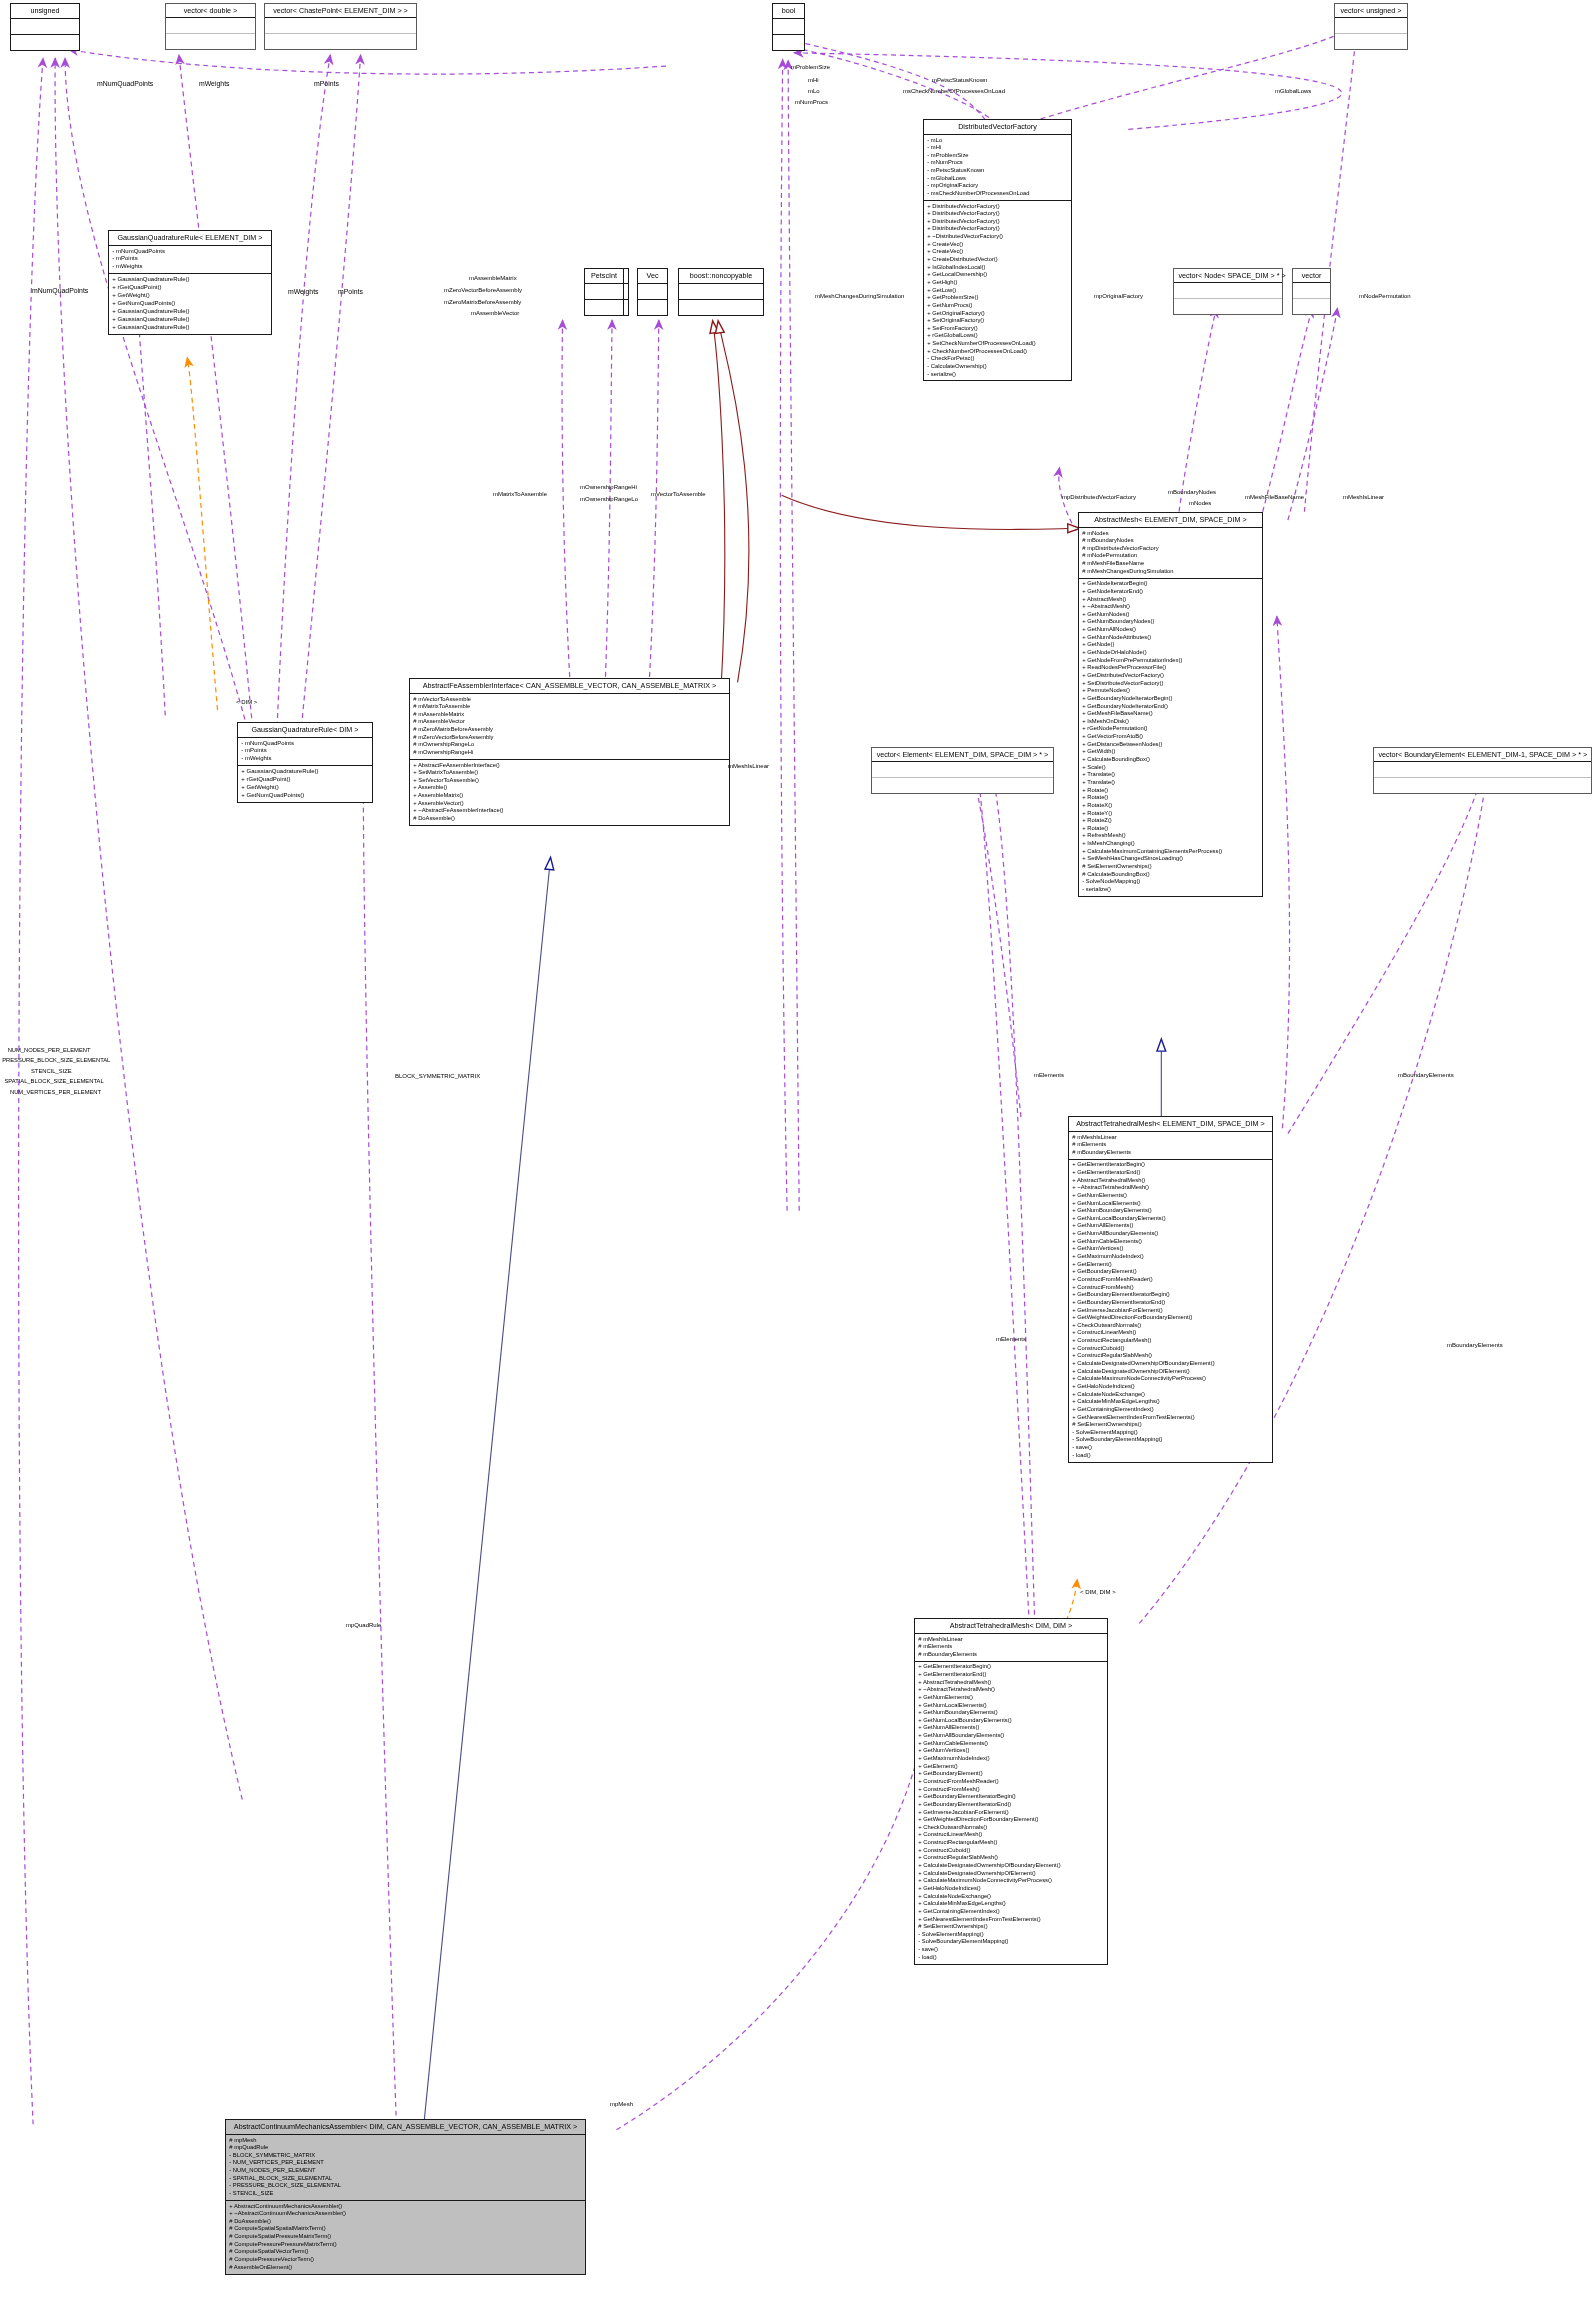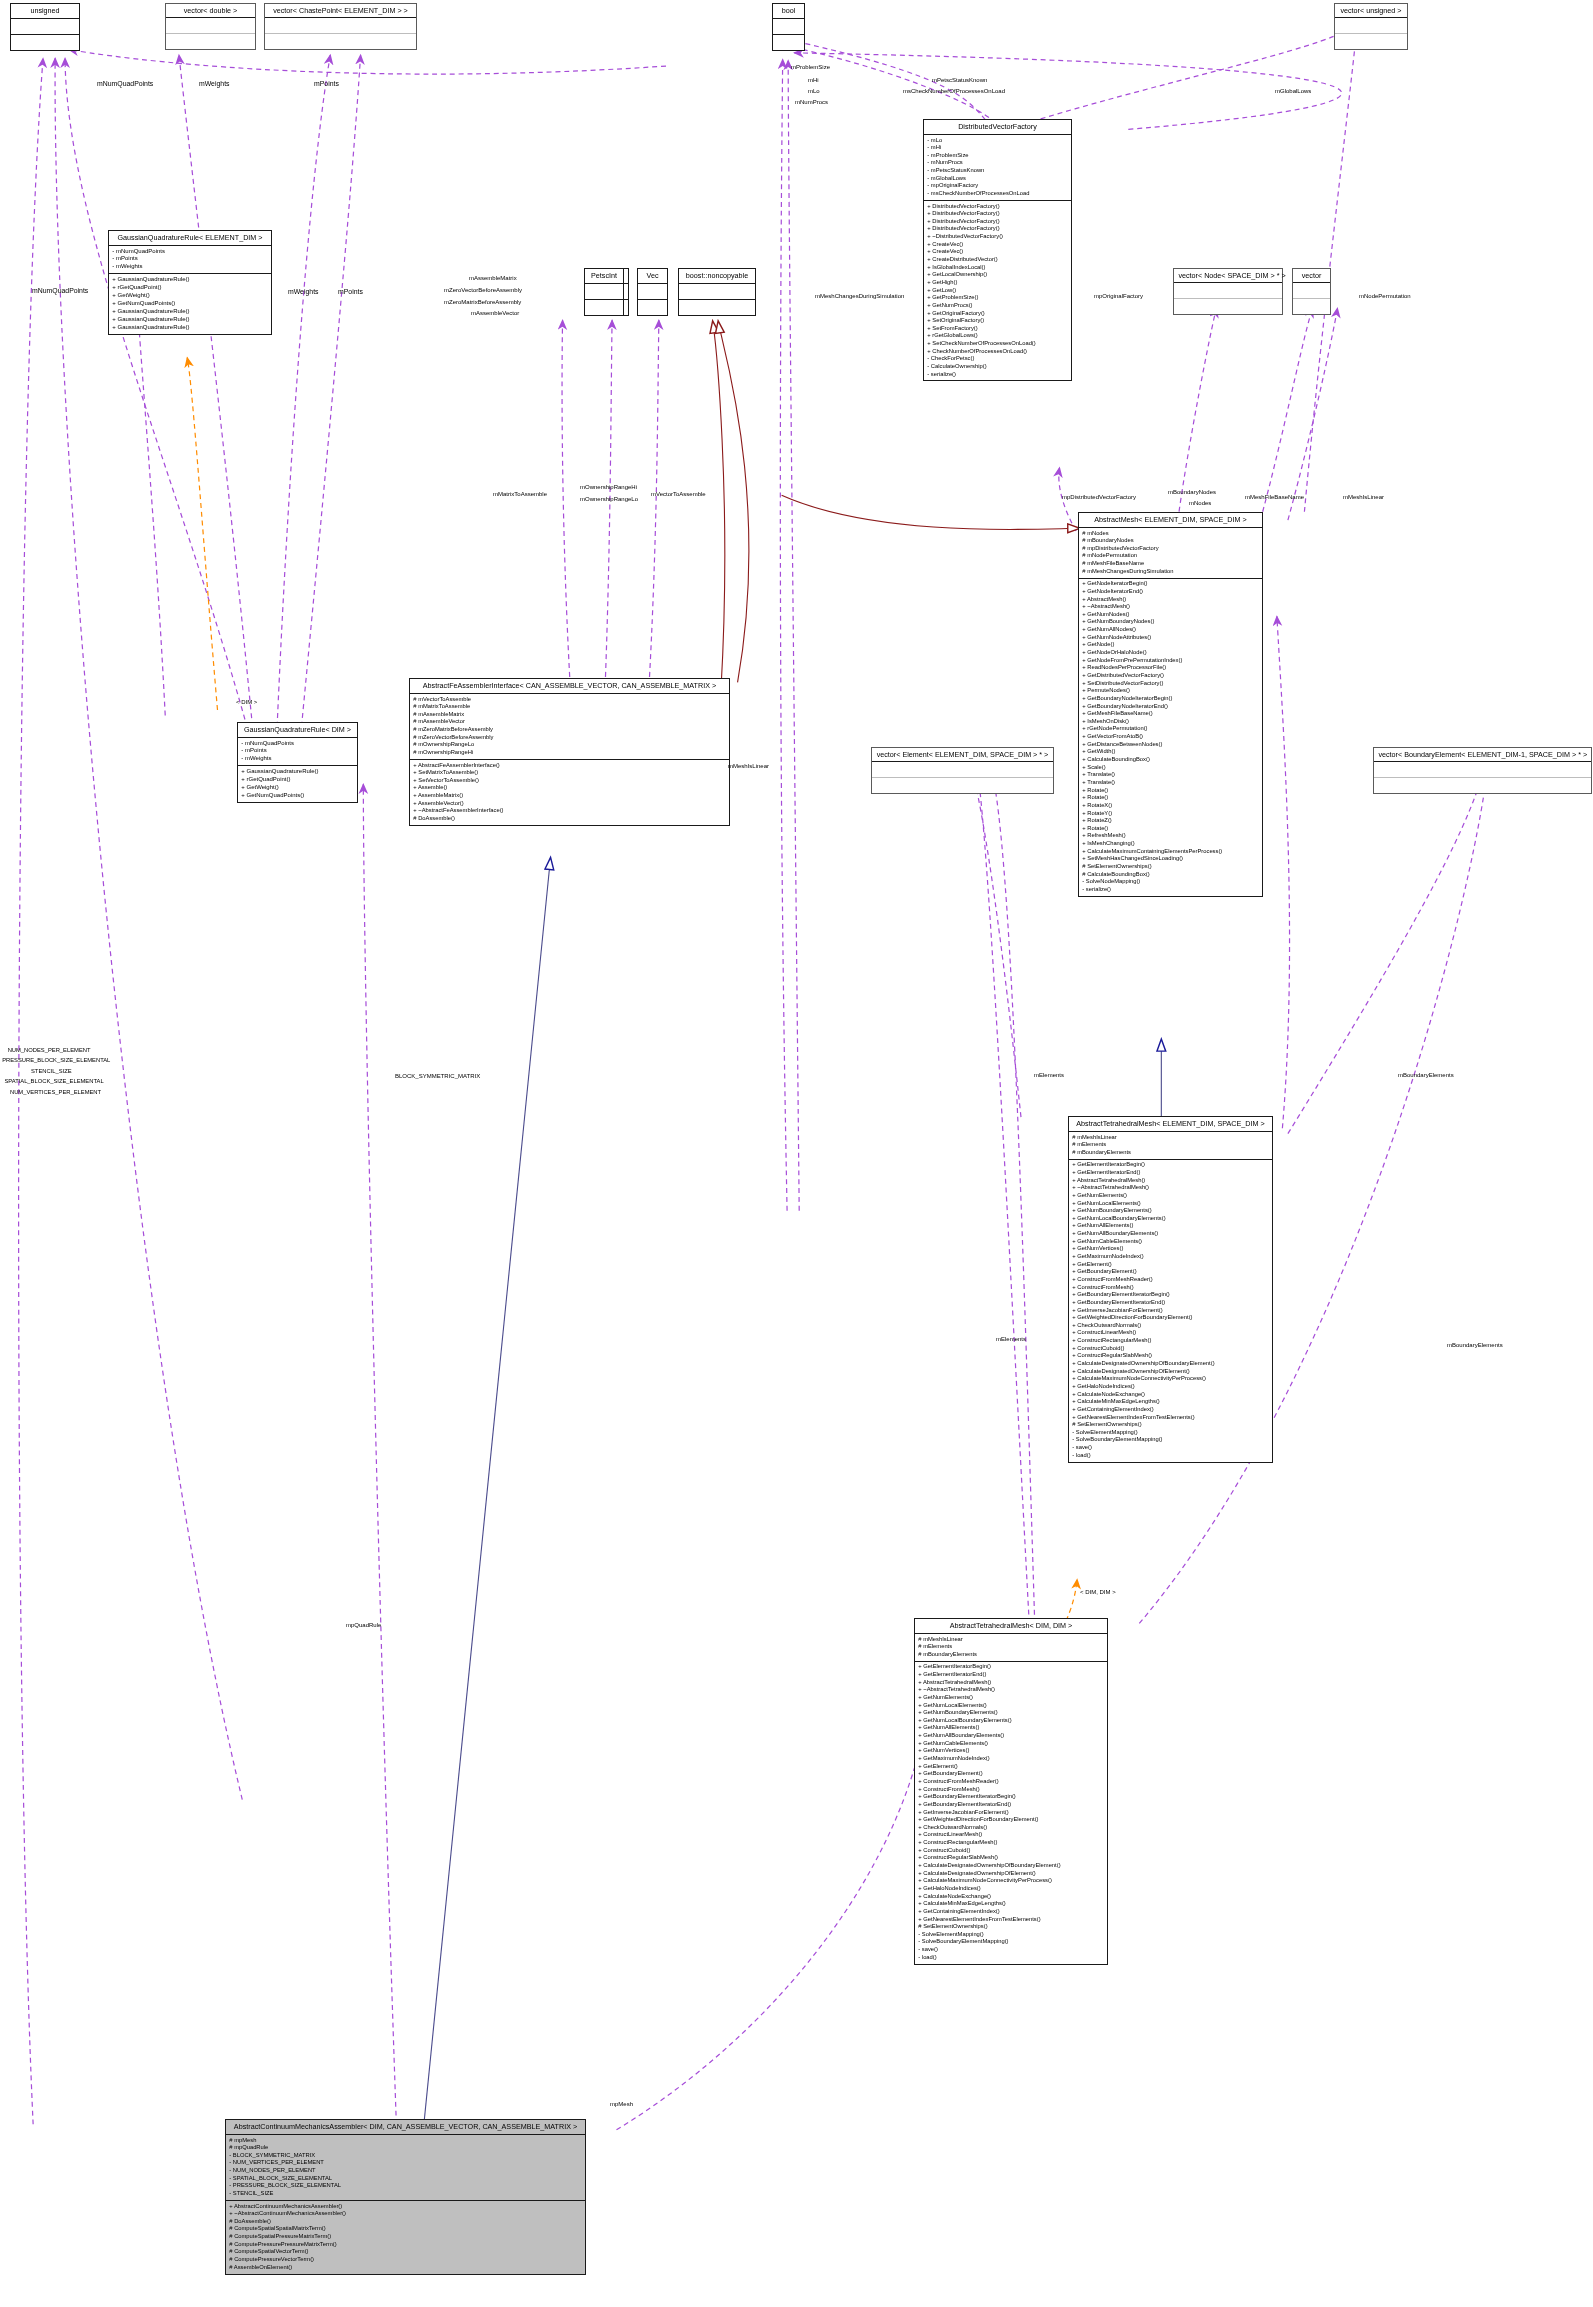--- a/index.html
+++ b/index.html
@@ -179,21 +179,21 @@
     <div class="sec"></div>
     <div class="sec"></div>
   </div>
 
   <div class="uml stub" style="left:637px; top:268px; width:31px;">
     <div class="title">Vec</div>
     <div class="sec"></div>
     <div class="sec"></div>
   </div>
 
-  <div class="uml stub" style="left:678px; top:268px; width:78px;">
+  <div class="uml stub" style="left:678px; top:268px; width:86px;">
     <div class="title">boost::noncopyable</div>
     <div class="sec"></div>
     <div class="sec"></div>
   </div>
 
   <div class="uml thin stub" style="left:1173px; top:268px; width:110px;">
     <div class="title">vector&lt; Node&lt; SPACE_DIM &gt; * &gt;</div>
     <div class="sec"></div>
     <div class="sec"></div>
   </div>
@@ -227,21 +227,21 @@
         <div class="row">+ GaussianQuadratureRule()</div>
         <div class="row">+ rGetQuadPoint()</div>
         <div class="row">+ GetWeight()</div>
         <div class="row">+ GetNumQuadPoints()</div>
         <div class="row">+ GaussianQuadratureRule()</div>
         <div class="row">+ GaussianQuadratureRule()</div>
         <div class="row">+ GaussianQuadratureRule()</div>
       </div>
   </div>
 
-  <div class="uml" style="left:237px; top:722px; width:121px;">
+  <div class="uml" style="left:237px; top:722px; width:136px;">
     <div class="title small">GaussianQuadratureRule&lt; DIM &gt;</div>
     <div class="sec small">
         <div class="row">- mNumQuadPoints</div>
         <div class="row">- mPoints</div>
         <div class="row">- mWeights</div>
       </div>
     <div class="sec small">
         <div class="row">+ GaussianQuadratureRule()</div>
         <div class="row">+ rGetQuadPoint()</div>
         <div class="row">+ GetWeight()</div>

